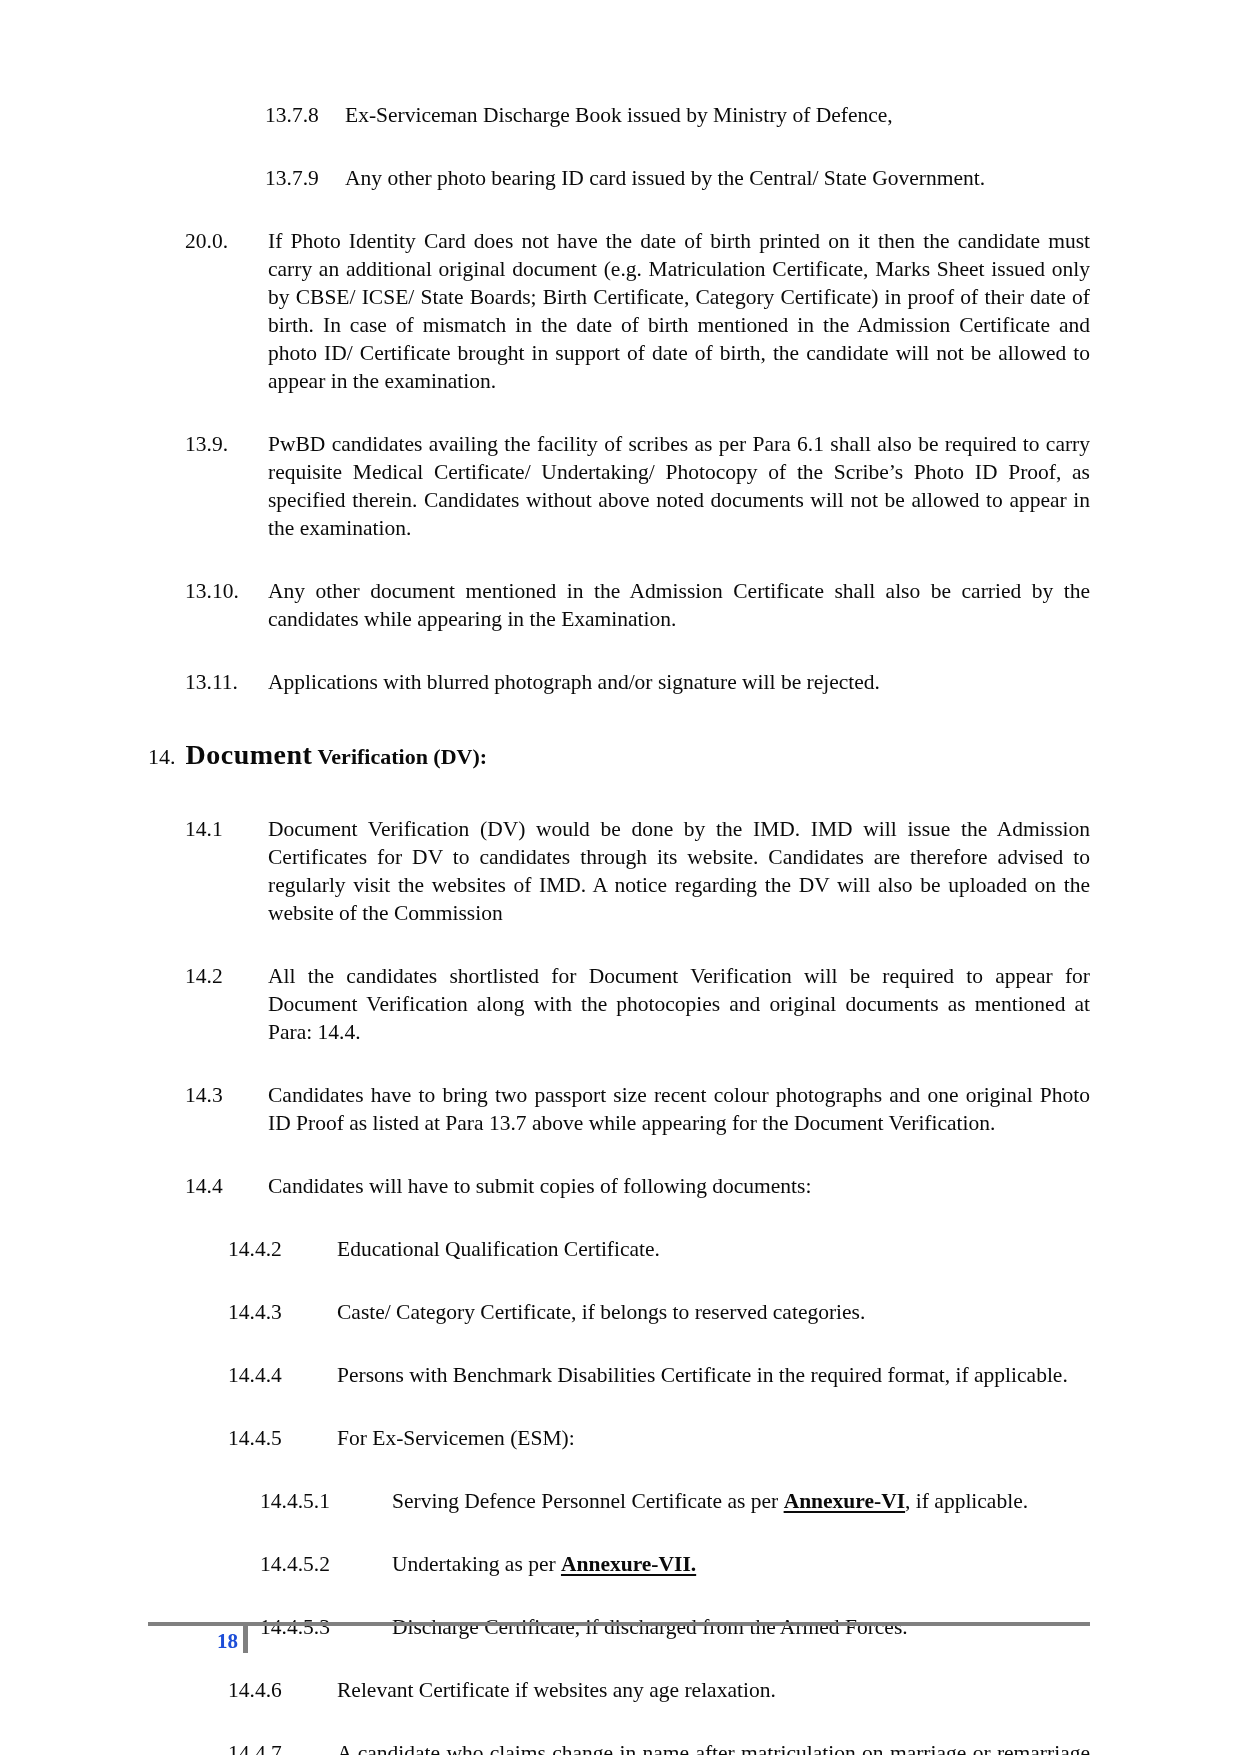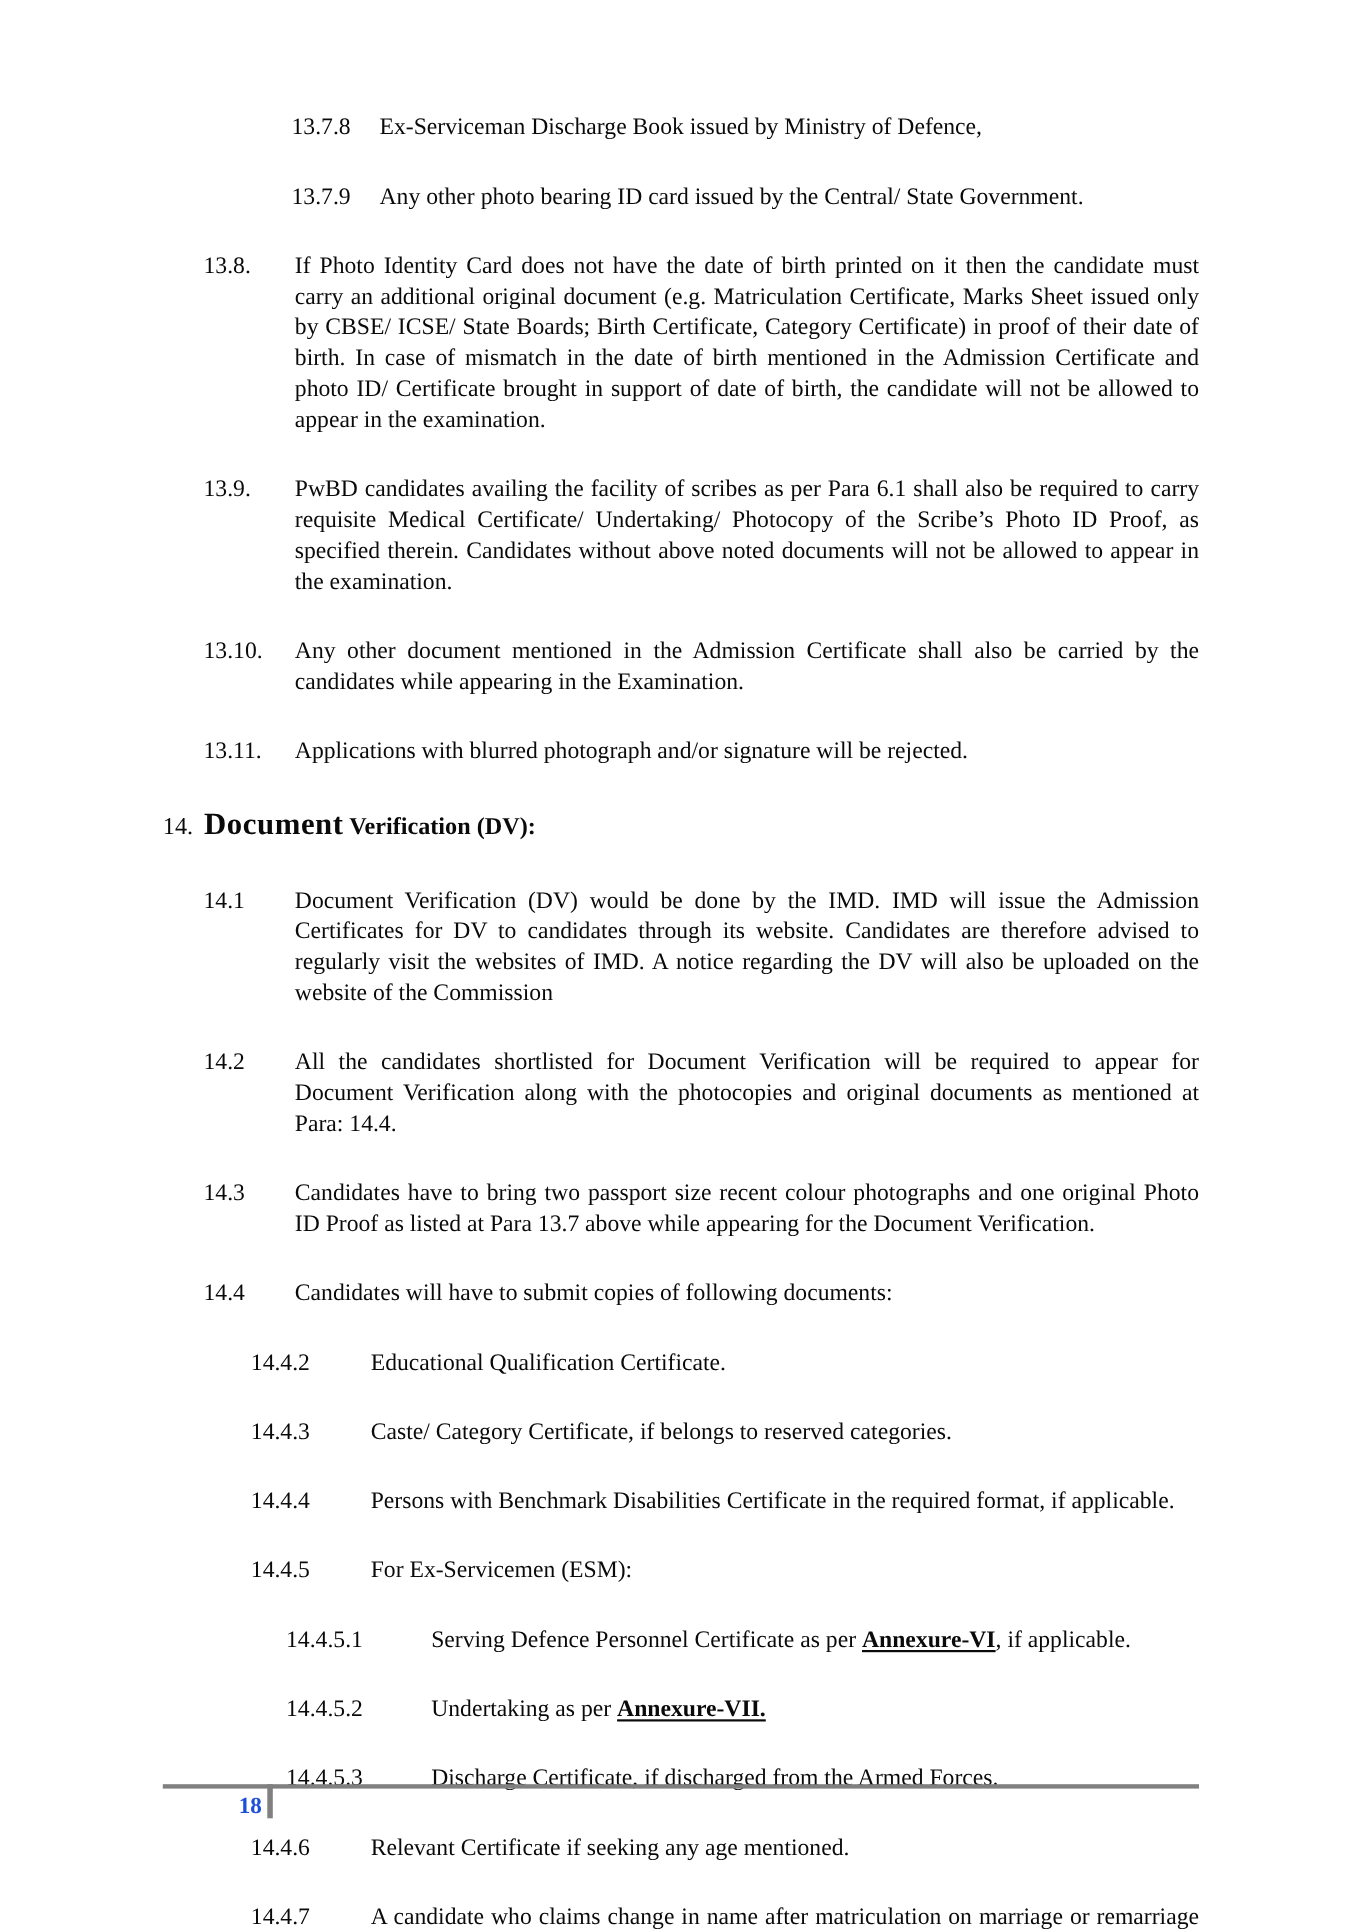--- a/index.html
+++ b/index.html
@@ -32,21 +32,21 @@
   .l3b { padding-left: 337px; }   .l3b .num { left: 228px; }
   .l4  { padding-left: 392px; }   .l4  .num { left: 260px; }
 
   .section-heading {
     margin-top: 36px;
     margin-bottom: 14px;
     padding-left: 148px;
     padding-right: 115px;
     text-align: left;
     font-size: 22px;
-    line-height: 36px;
+    line-height: 46px;
   }
   .section-heading .hnum { font-weight: normal; margin-right: 10px; }
   .section-heading .hmain { font-weight: bold; font-size: 28px; letter-spacing: 0.5px; }
   .section-heading .hrest { font-weight: bold; font-size: 22px; }
 
   .b { font-weight: bold; }
   .u { text-decoration: underline; text-decoration-thickness: 2px; text-underline-offset: 3px; }
 
   .footer-rule {
     position: absolute; left: 148px; top: 1622px;
@@ -70,21 +70,21 @@
   <div class="content">
       <div class="item l3a">
         <span class="num">13.7.8</span>
         <span class="txt"><span>Ex-Serviceman Discharge Book issued by Ministry of Defence,</span></span>
       </div>
       <div class="item l3a">
         <span class="num">13.7.9</span>
         <span class="txt"><span>Any other photo bearing ID card issued by the Central/ State Government.</span></span>
       </div>
       <div class="item l2">
-        <span class="num">13.8.</span>
+        <span class="num">20.0.</span>
         <span class="txt"><span>If Photo Identity Card does not have the date of birth printed on it then the candidate must carry an additional original document (e.g. Matriculation Certificate, Marks Sheet issued only by CBSE/ ICSE/ State Boards; Birth Certificate, Category Certificate) in proof of their date of birth. In case of mismatch in the date of birth mentioned in the Admission Certificate and photo ID/ Certificate brought in support of date of birth, the candidate will not be allowed to appear in the examination.</span></span>
       </div>
       <div class="item l2">
         <span class="num">13.9.</span>
         <span class="txt"><span>PwBD candidates availing the facility of scribes as per Para 6.1 shall also be required to carry requisite Medical Certificate/ Undertaking/ Photocopy of the Scribe’s Photo ID Proof, as specified therein. Candidates without above noted documents will not be allowed to appear in the examination.</span></span>
       </div>
       <div class="item l2">
         <span class="num">13.10.</span>
         <span class="txt"><span>Any other document mentioned in the Admission Certificate shall also be carried by the candidates while appearing in the Examination.</span></span>
       </div>
@@ -132,21 +132,21 @@
       <div class="item l4">
         <span class="num">14.4.5.2</span>
         <span class="txt"><span>Undertaking as per </span><span class="b u">Annexure-VII.</span></span>
       </div>
       <div class="item l4">
         <span class="num">14.4.5.3</span>
         <span class="txt"><span>Discharge Certificate, if discharged from the Armed Forces.</span></span>
       </div>
       <div class="item l3b">
         <span class="num">14.4.6</span>
-        <span class="txt"><span>Relevant Certificate if seeking any age mentioned.</span></span>
+        <span class="txt"><span>Relevant Certificate if websites any age relaxation.</span></span>
       </div>
       <div class="item l3b">
         <span class="num">14.4.7</span>
         <span class="txt"><span>A candidate who claims change in name after matriculation on marriage or remarriage or divorce, etc. the following documents shall be submitted:</span></span>
       </div>
       <div class="item l4">
         <span class="num">14.4.7.1</span>
       </div>
     </div>
 

